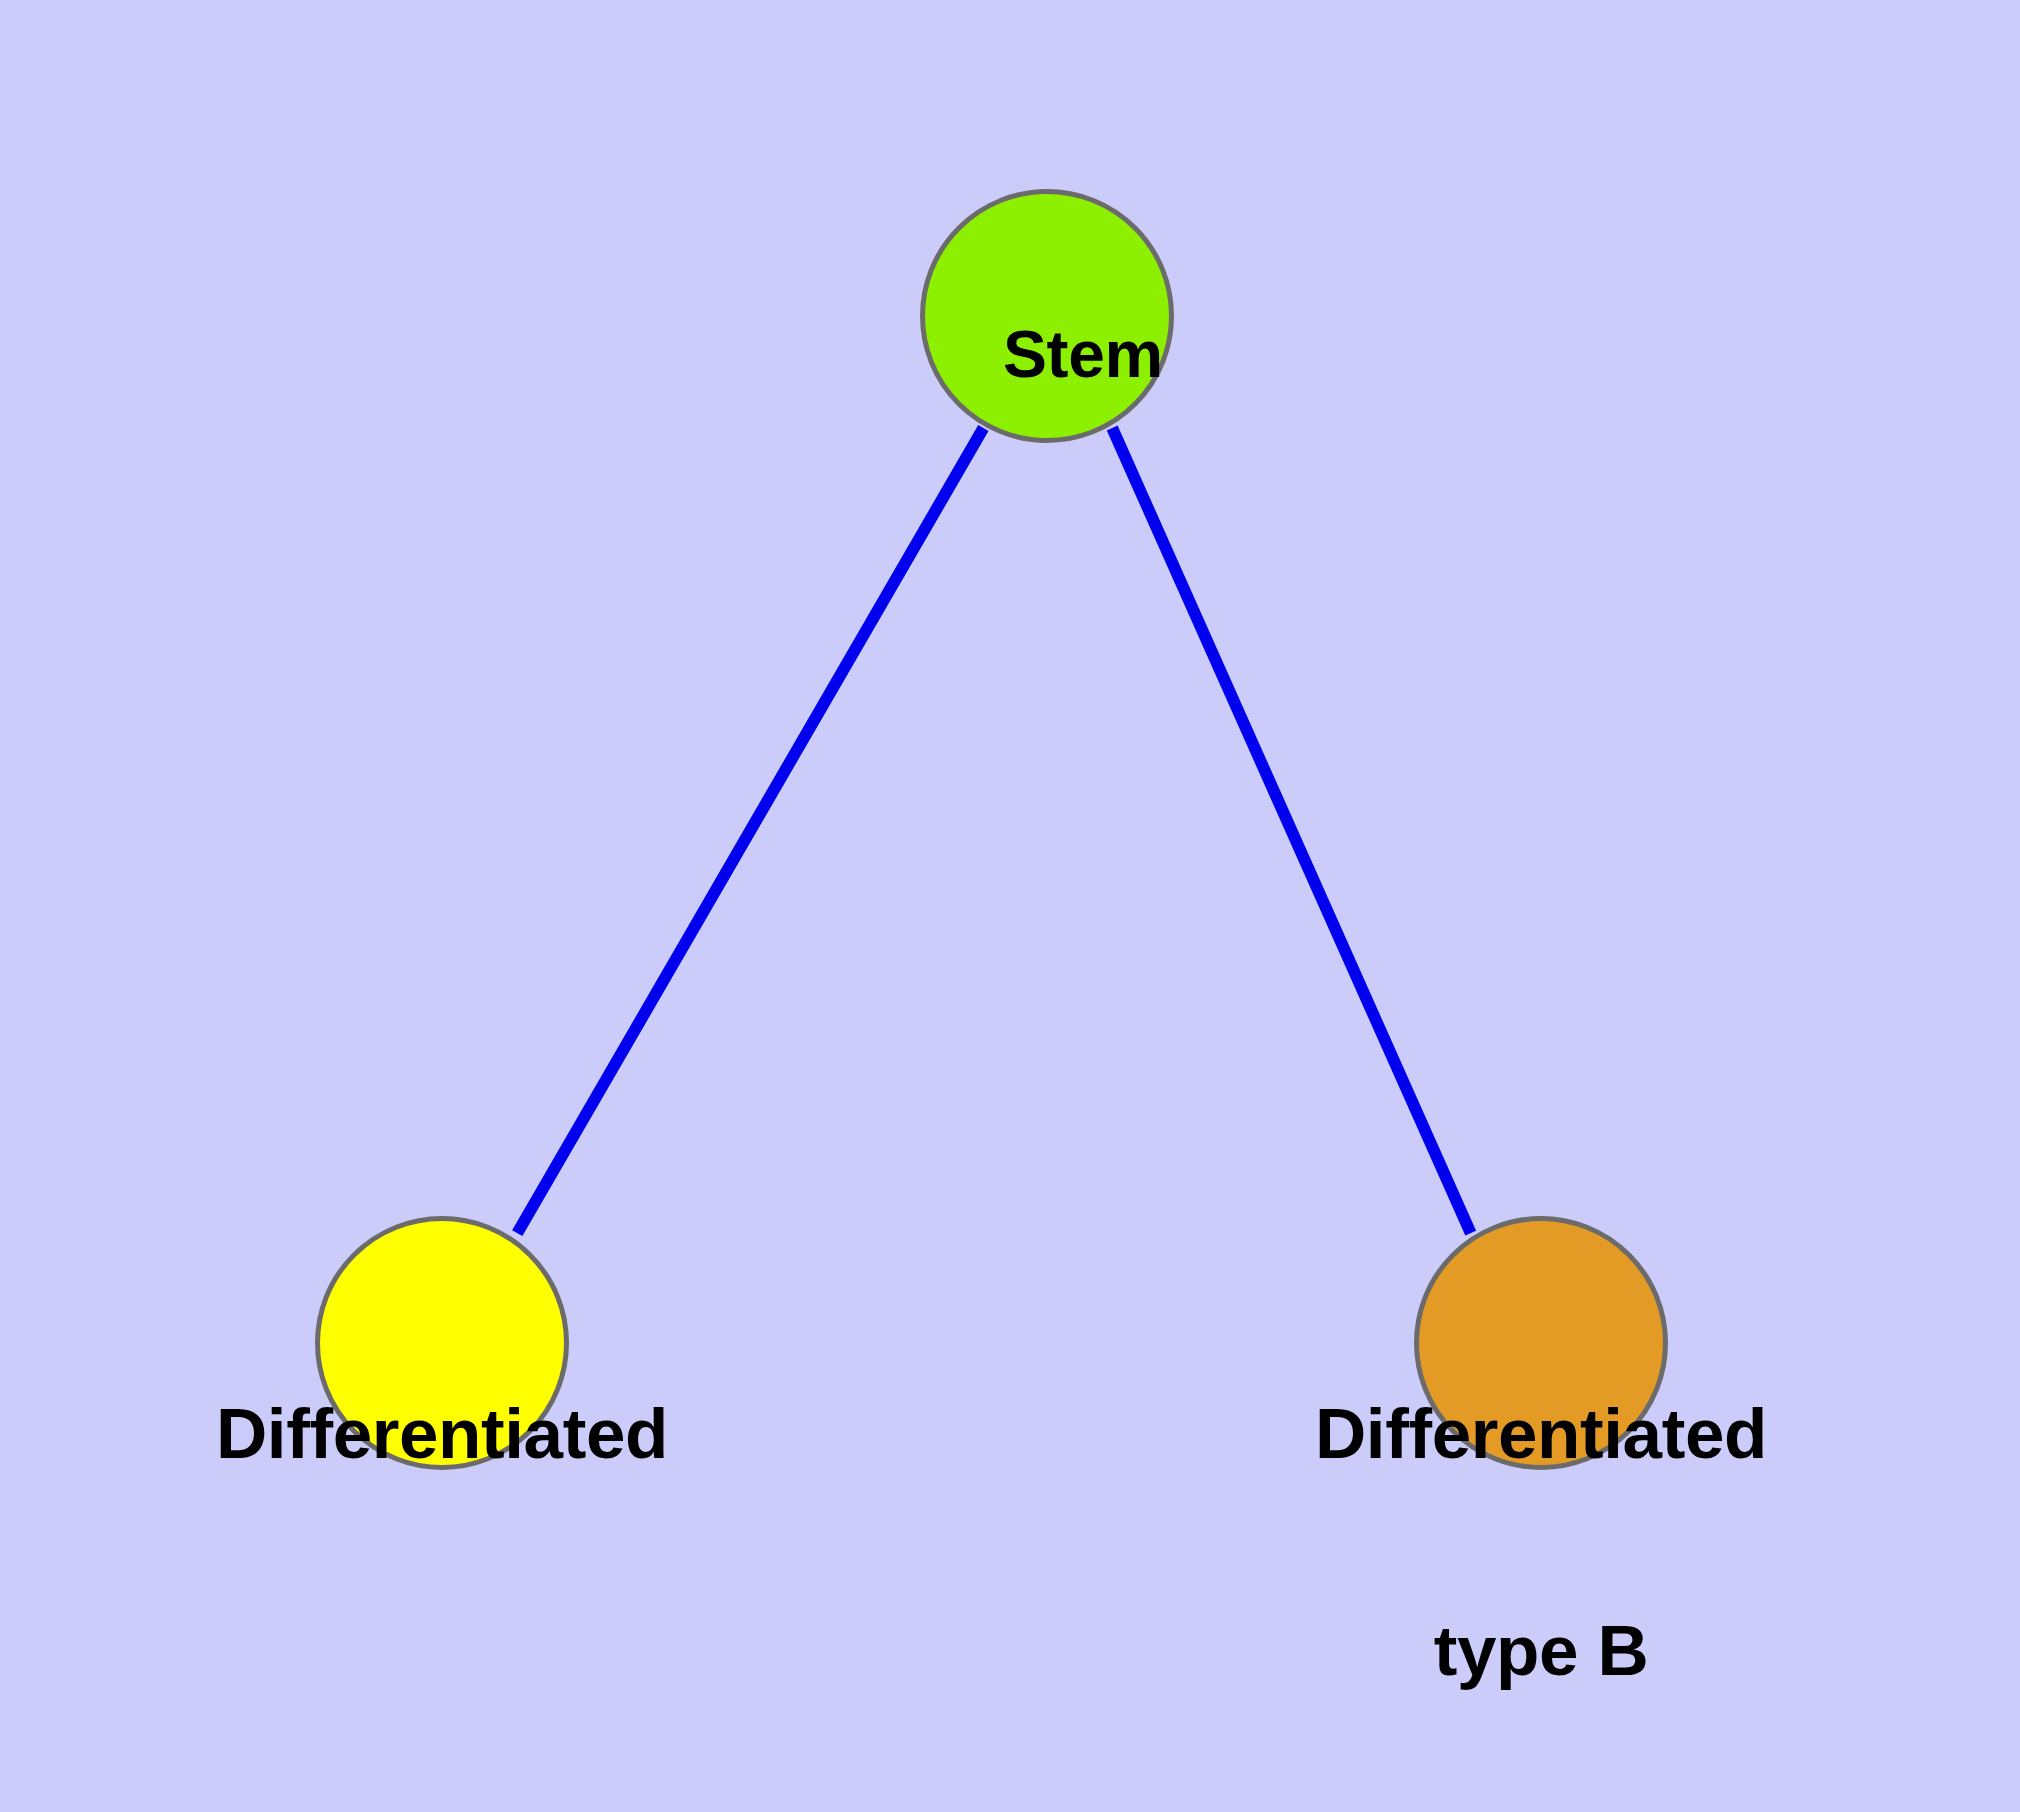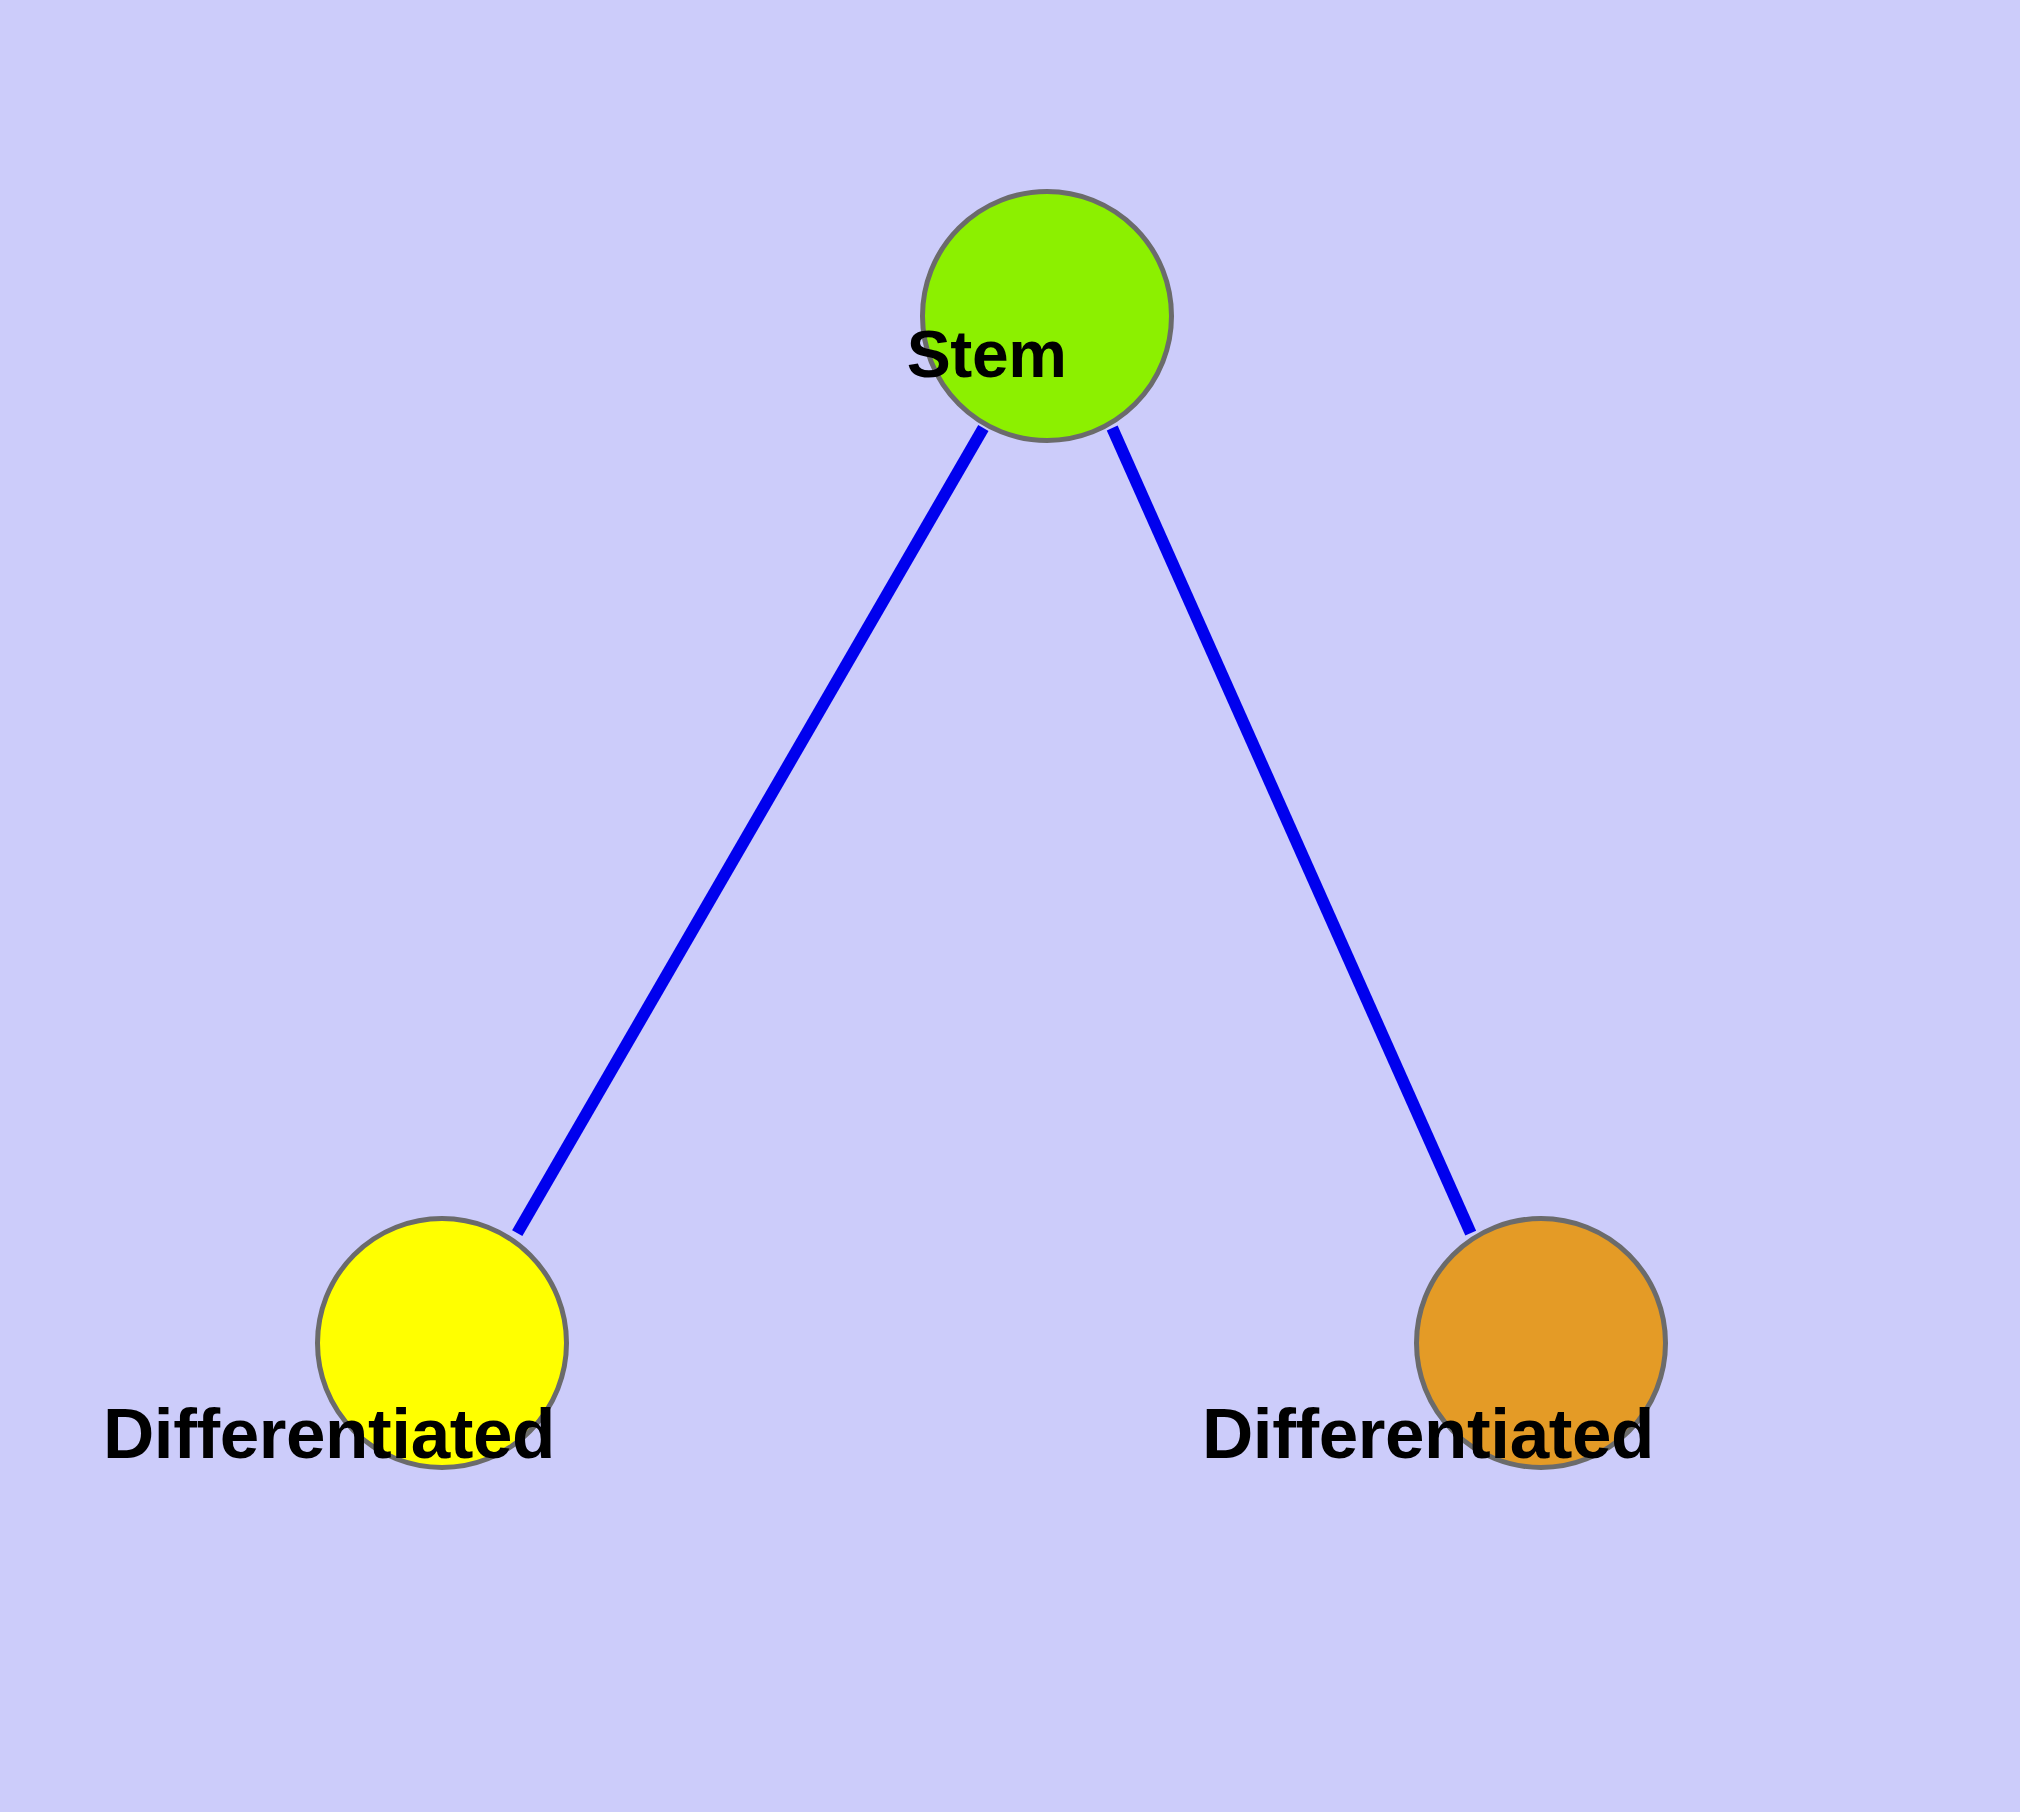--- a/index.html
+++ b/index.html
@@ -27,20 +27,21 @@
     height: 1812px;
   }
   .node {
     position: absolute;
     border-radius: 50%;
     box-sizing: border-box;
     display: block;
   }
   .node-label {
     position: absolute;
+    text-align: center;
     font-weight: bold;
     color: #000000;
     white-space: pre;
     line-height: 1.02;
     letter-spacing: -0.4px;
     pointer-events: none;
   }
   #node-stem {
     left: 920px;
     top: 189px;
@@ -102,16 +103,17 @@
   <div class="node-label" id="label-stem">
     <span>Stem</span>
   </div>
 
   <div class="node-label" id="label-diff-a">
     <div>Differentiated</div>
   </div>
 
   <div class="node-label" id="label-diff-b">
     <div>Differentiated</div>
+    <div>type B</div>
   </div>
 
 </div>
 
 
 </body></html>

